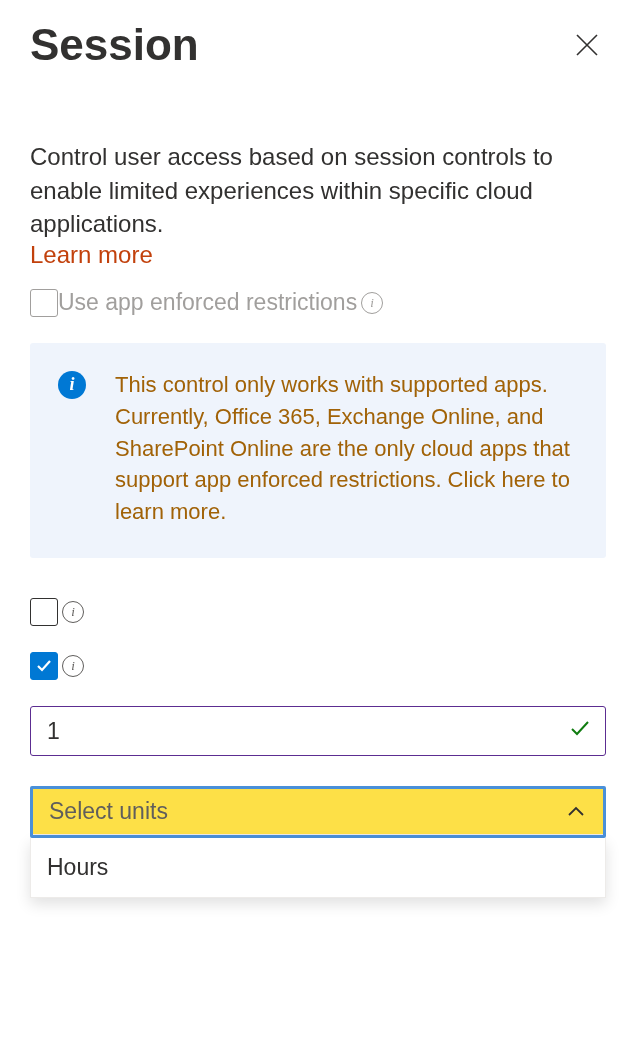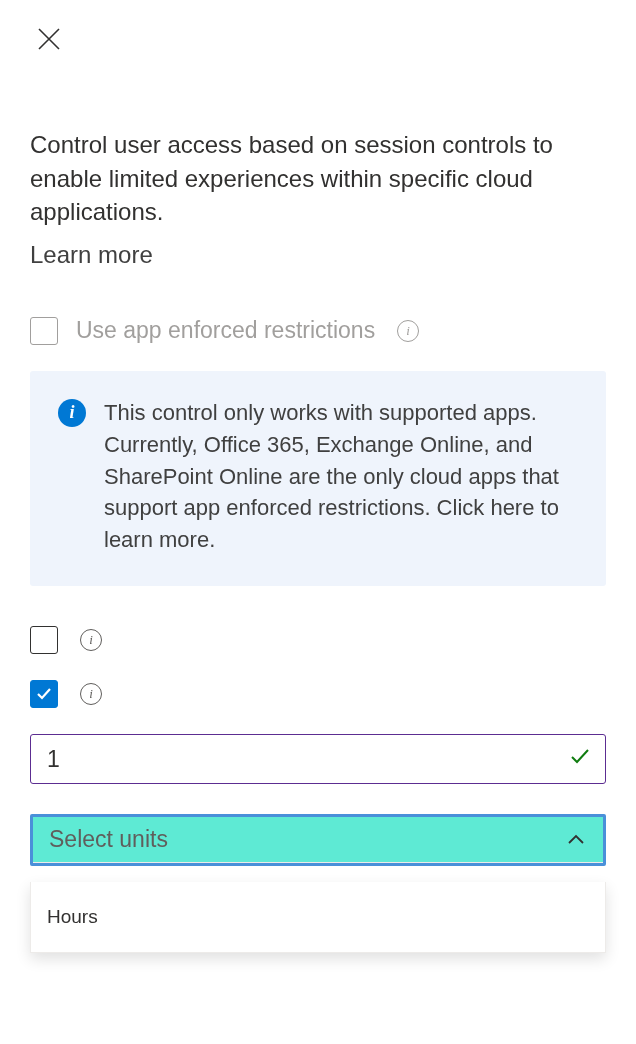--- a/index.html
+++ b/index.html
@@ -27,33 +27,32 @@
       cursor: pointer;
       padding: 6px;
       display: flex;
       align-items: center;
       justify-content: center;
     }
     .description {
       font-size: 24px;
       line-height: 1.4;
       color: #323130;
-      margin-bottom: 12px;
+      margin-bottom: 0;
     }
     .learn-link {
-      color: #404040;
+      color: #c2410c;
       text-decoration: none;
       font-size: 24px;
       display: inline-block;
-      margin-bottom: 48px;
+      margin-bottom: 20px;
     }
     .checkbox-row {
       display: flex;
       align-items: center;
-      gap: 18px;
       margin-bottom: 26px;
     }
     .checkbox {
       width: 28px;
       height: 28px;
       border: 1.5px solid #323130;
       border-radius: 3px;
       flex-shrink: 0;
       display: flex;
       align-items: center;
@@ -115,21 +114,22 @@
       color: #fff;
       font-family: Georgia, serif;
       font-style: italic;
       font-weight: bold;
       font-size: 18px;
       margin-top: 2px;
     }
     .info-box-text {
       font-size: 22px;
       line-height: 1.45;
-      color: #404040;
+      color: #a16207;
+      margin-left: 11px;
     }
     .input-wrap {
       position: relative;
       margin-top: 8px;
       margin-bottom: 30px;
     }
     .input-wrap input {
       width: 100%;
       height: 50px;
       border: 1.5px solid #5c2d91;
@@ -143,21 +143,21 @@
     .input-check {
       position: absolute;
       right: 14px;
       top: 50%;
       transform: translateY(-50%);
     }
     .select-box {
       width: 100%;
       border: 3px solid #4a90d9;
       border-radius: 2px;
-      background: #5eead4;
+      background: #fde047;
     }
     .select-header {
       height: 46px;
       padding: 0 16px;
       display: flex;
       align-items: center;
       justify-content: space-between;
       cursor: pointer;
       border-bottom: 1px solid #edebe9;
     }
@@ -165,33 +165,33 @@
       font-size: 23px;
       color: #605e5c;
     }
     .dropdown-list {
       border: 1px solid #edebe9;
       border-top: none;
       box-shadow: 0 6px 14px rgba(0,0,0,0.12);
       background: #fff;
     }
     .dropdown-item {
-      padding: 24px 16px;
-      font-size: 19px;
-      color: #323130;
-      cursor: pointer;
-      margin-top: 16px;
+      padding: 16px 16px;
+      font-size: 23px;
+      color: #323130;
+      cursor: pointer;
     }
   </style>
 </head>
 <body>
 
 
 
 <div class="header-row">
+  <h1 class="page-title">Session</h1>
   <button class="close-btn">
     <svg width="26" height="26" viewBox="0 0 26 26">
         <path d="M3 3 L23 23 M23 3 L3 23" stroke="#323130" stroke-width="1.6" fill="none"></path>
       </svg>
   </button>
 </div>
 
 <p class="description">Control user access based on session controls to enable limited experiences within specific cloud applications.</p>
 <a href="#" class="learn-link">Learn more</a>
 

